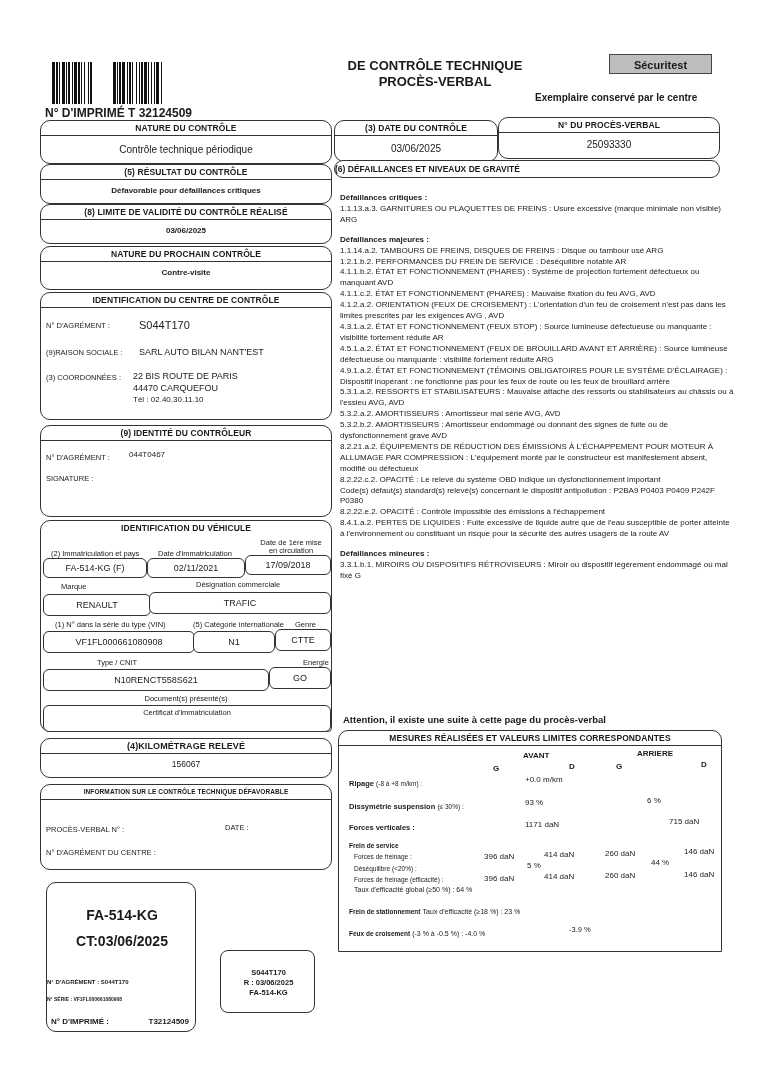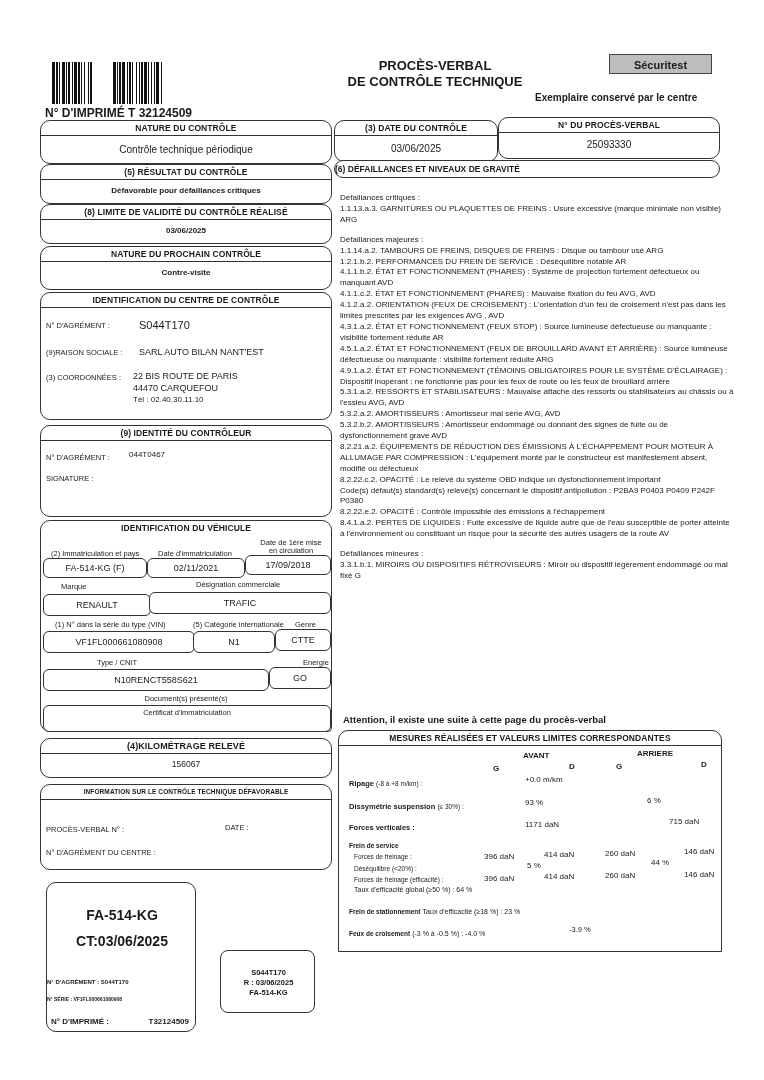--- a/index.html
+++ b/index.html
@@ -13,21 +13,21 @@
   .sm { font-size: 8px; }
   .t9 { font-size: 9px; }
   .barcode { position: absolute; left: 52px; top: 62px; height: 42px; display: flex; align-items: stretch; }
   .barcode span { display: block; background: #111; height: 100%; }
   .brand { position: absolute; left: 609px; top: 54px; width: 103px; height: 20px; background: #bdbdbd; border: 1px solid #444; text-align: center; font-weight: bold; font-size: 11px; line-height: 20px; box-sizing: border-box; }
   .title { position: absolute; left: 330px; top: 58px; width: 210px; text-align: center; font-weight: bold; font-size: 13px; line-height: 16px; }
   .subtitle { position: absolute; left: 535px; top: 92px; font-weight: bold; font-size: 10px; }
   .printno { position: absolute; left: 45px; top: 106px; font-weight: bold; font-size: 12px; }
   .vbox { position: absolute; border: 1px solid #333; border-radius: 6px; box-sizing: border-box; text-align: center; font-size: 9px; background: #fff; }
   .dl { position: absolute; left: 340px; top: 193px; width: 395px; font-size: 8px; line-height: 10.9px; }
-  .dl .sec { font-weight: normal; margin-top: 9px; }
+  .dl .sec { font-weight: bold; margin-top: 9px; }
   .dl .sec:first-child { margin-top: 0; }
   .mes { font-size: 7.5px; position: absolute; }
   .mes b { font-size: 7.5px; }
 </style>
 </head>
 <body>
 
 <div class="barcode" id="barcode">
     <span style="width: 3px;"></span>
     <span style="width: 1px; background: transparent;"></span>
@@ -85,22 +85,22 @@
     <span style="width: 2px; background: transparent;"></span>
     <span style="width: 1px;"></span>
     <span style="width: 1px; background: transparent;"></span>
     <span style="width: 3px;"></span>
     <span style="width: 2px; background: transparent;"></span>
     <span style="width: 1px;"></span>
     <span style="width: 1px; background: transparent;"></span>
   </div>
 <div class="printno">N° D'IMPRIMÉ T 32124509</div>
 <div class="title">
+  <div>DE CONTRÔLE TECHNIQUE</div>
   <div>PROCÈS-VERBAL</div>
-  <div>DE CONTRÔLE TECHNIQUE</div>
 </div>
 <div class="brand">Sécuritest</div>
 <div class="subtitle">Exemplaire conservé par le centre</div>
 
 <div class="box" style="left:40px;top:120px;width:292px;height:44px;">
   <div class="hdr">NATURE DU CONTRÔLE</div>
   <div class="val" style="line-height:28px;">Contrôle technique périodique</div>
 </div>
 
 <div class="box" style="left:334px;top:120px;width:164px;height:42px;">

